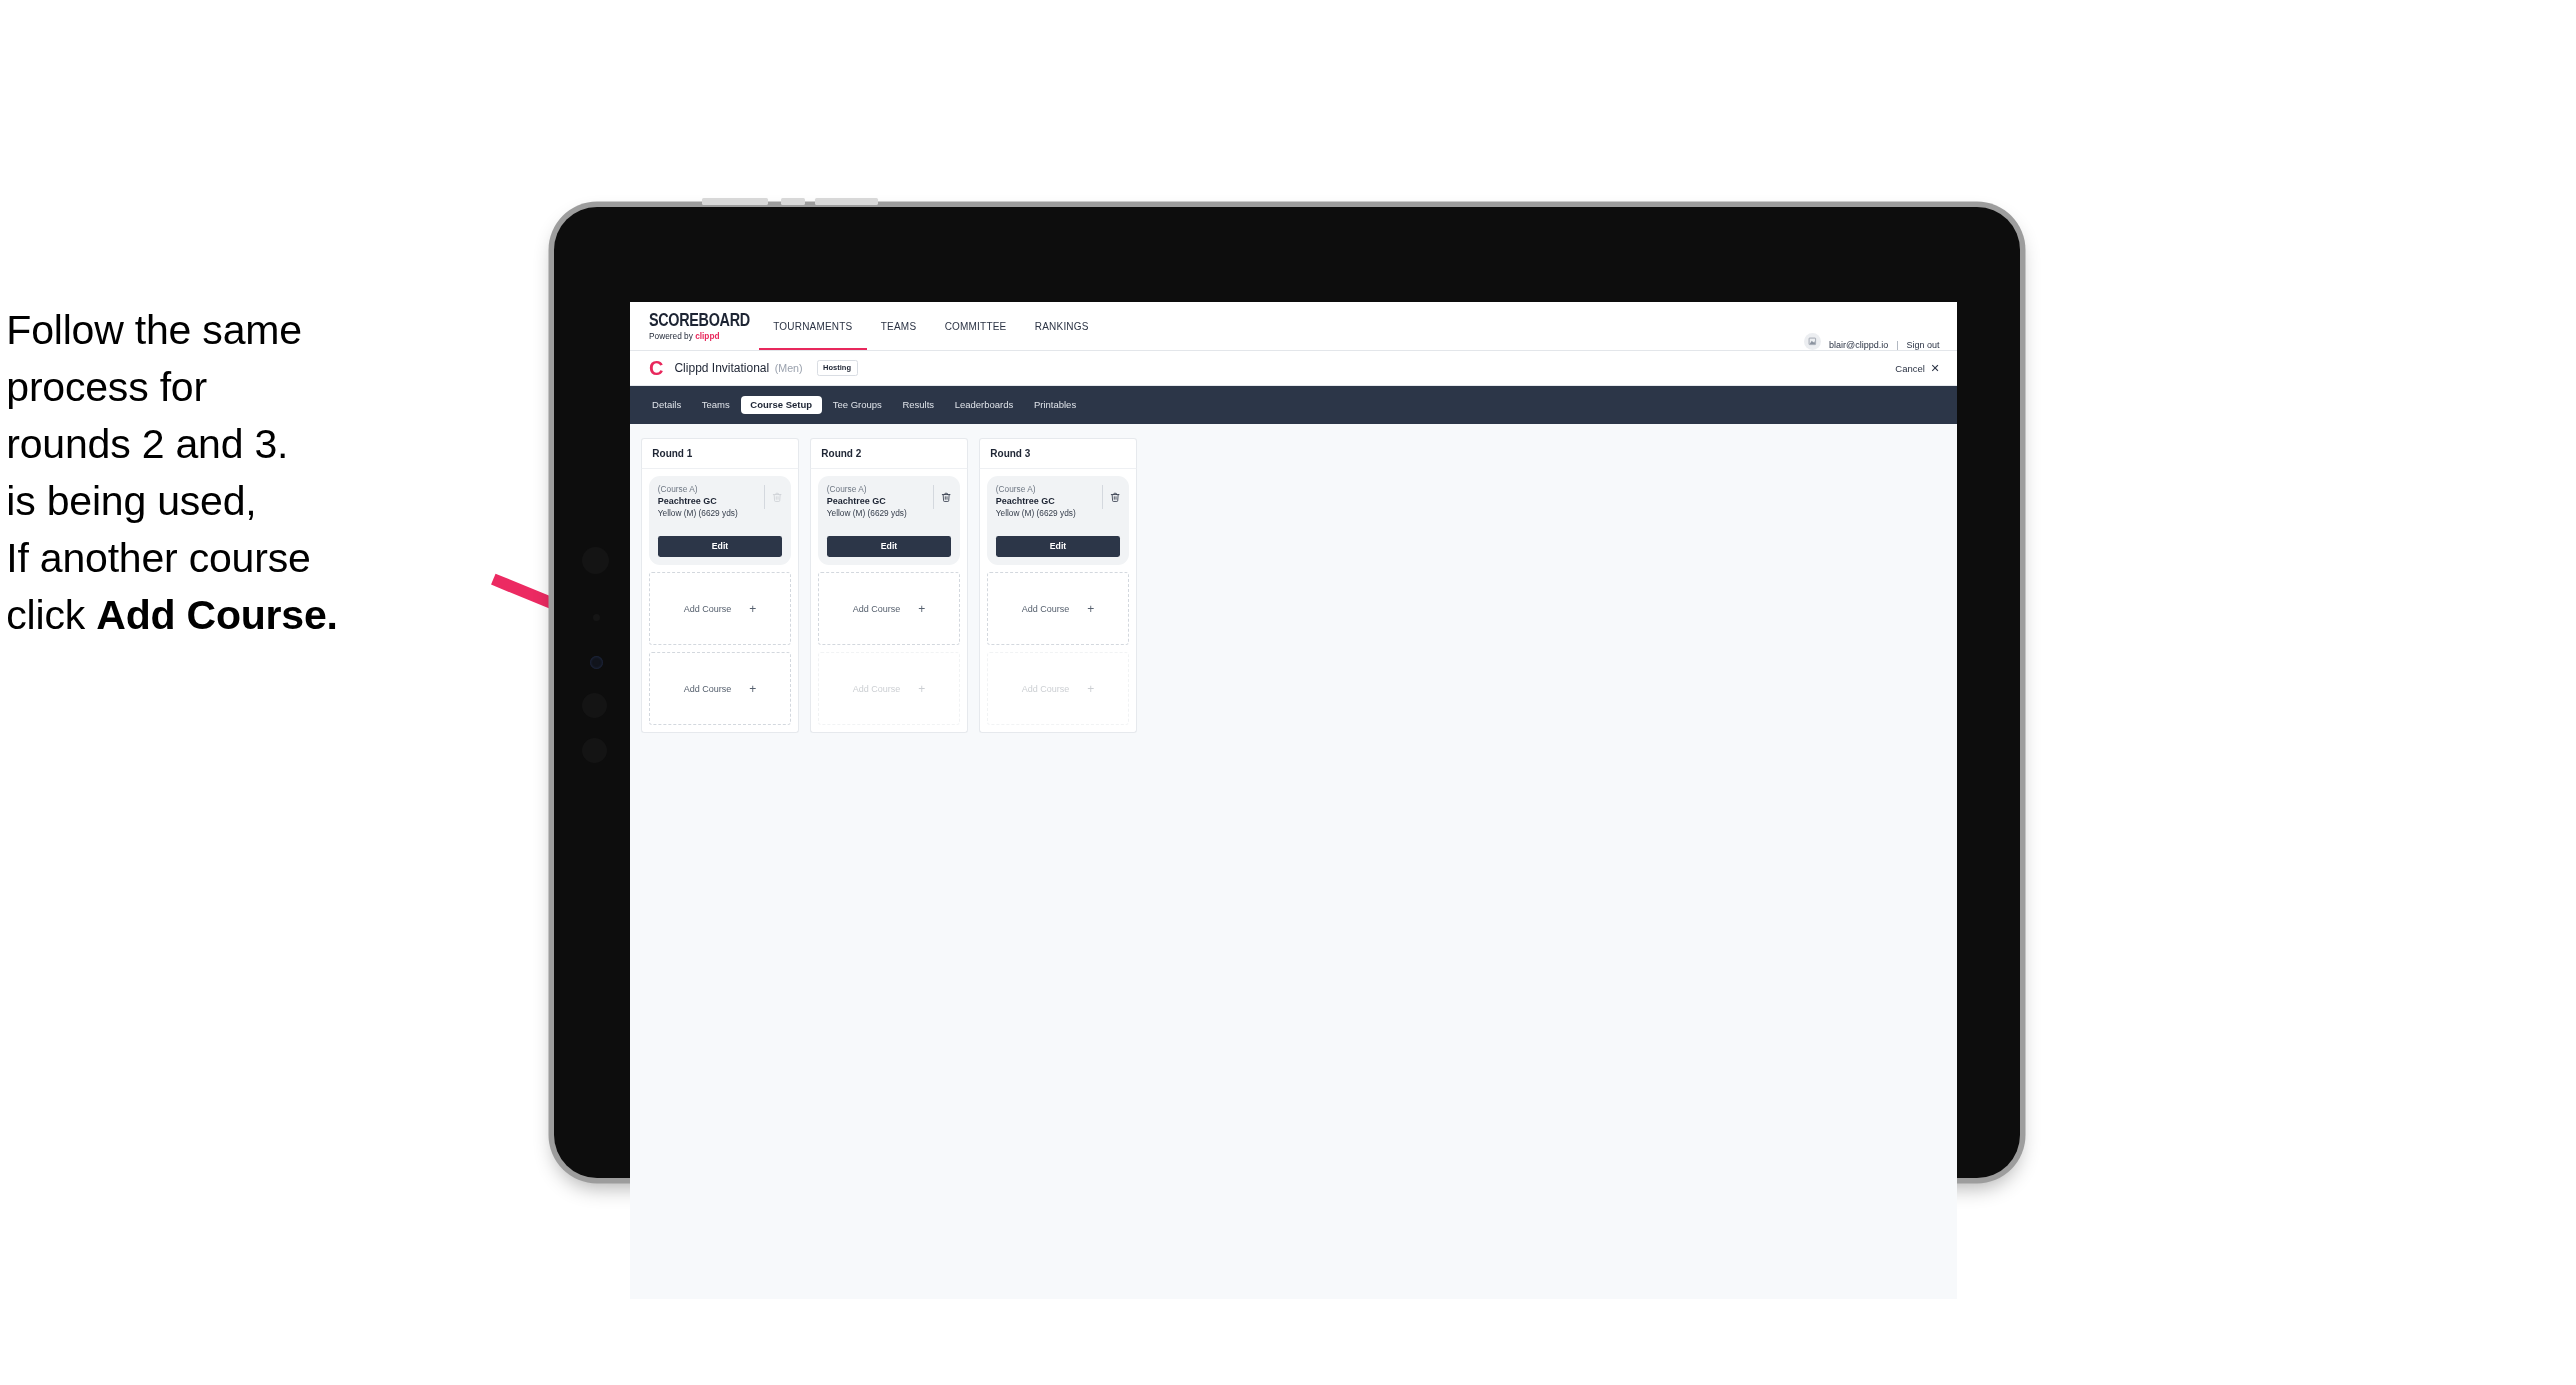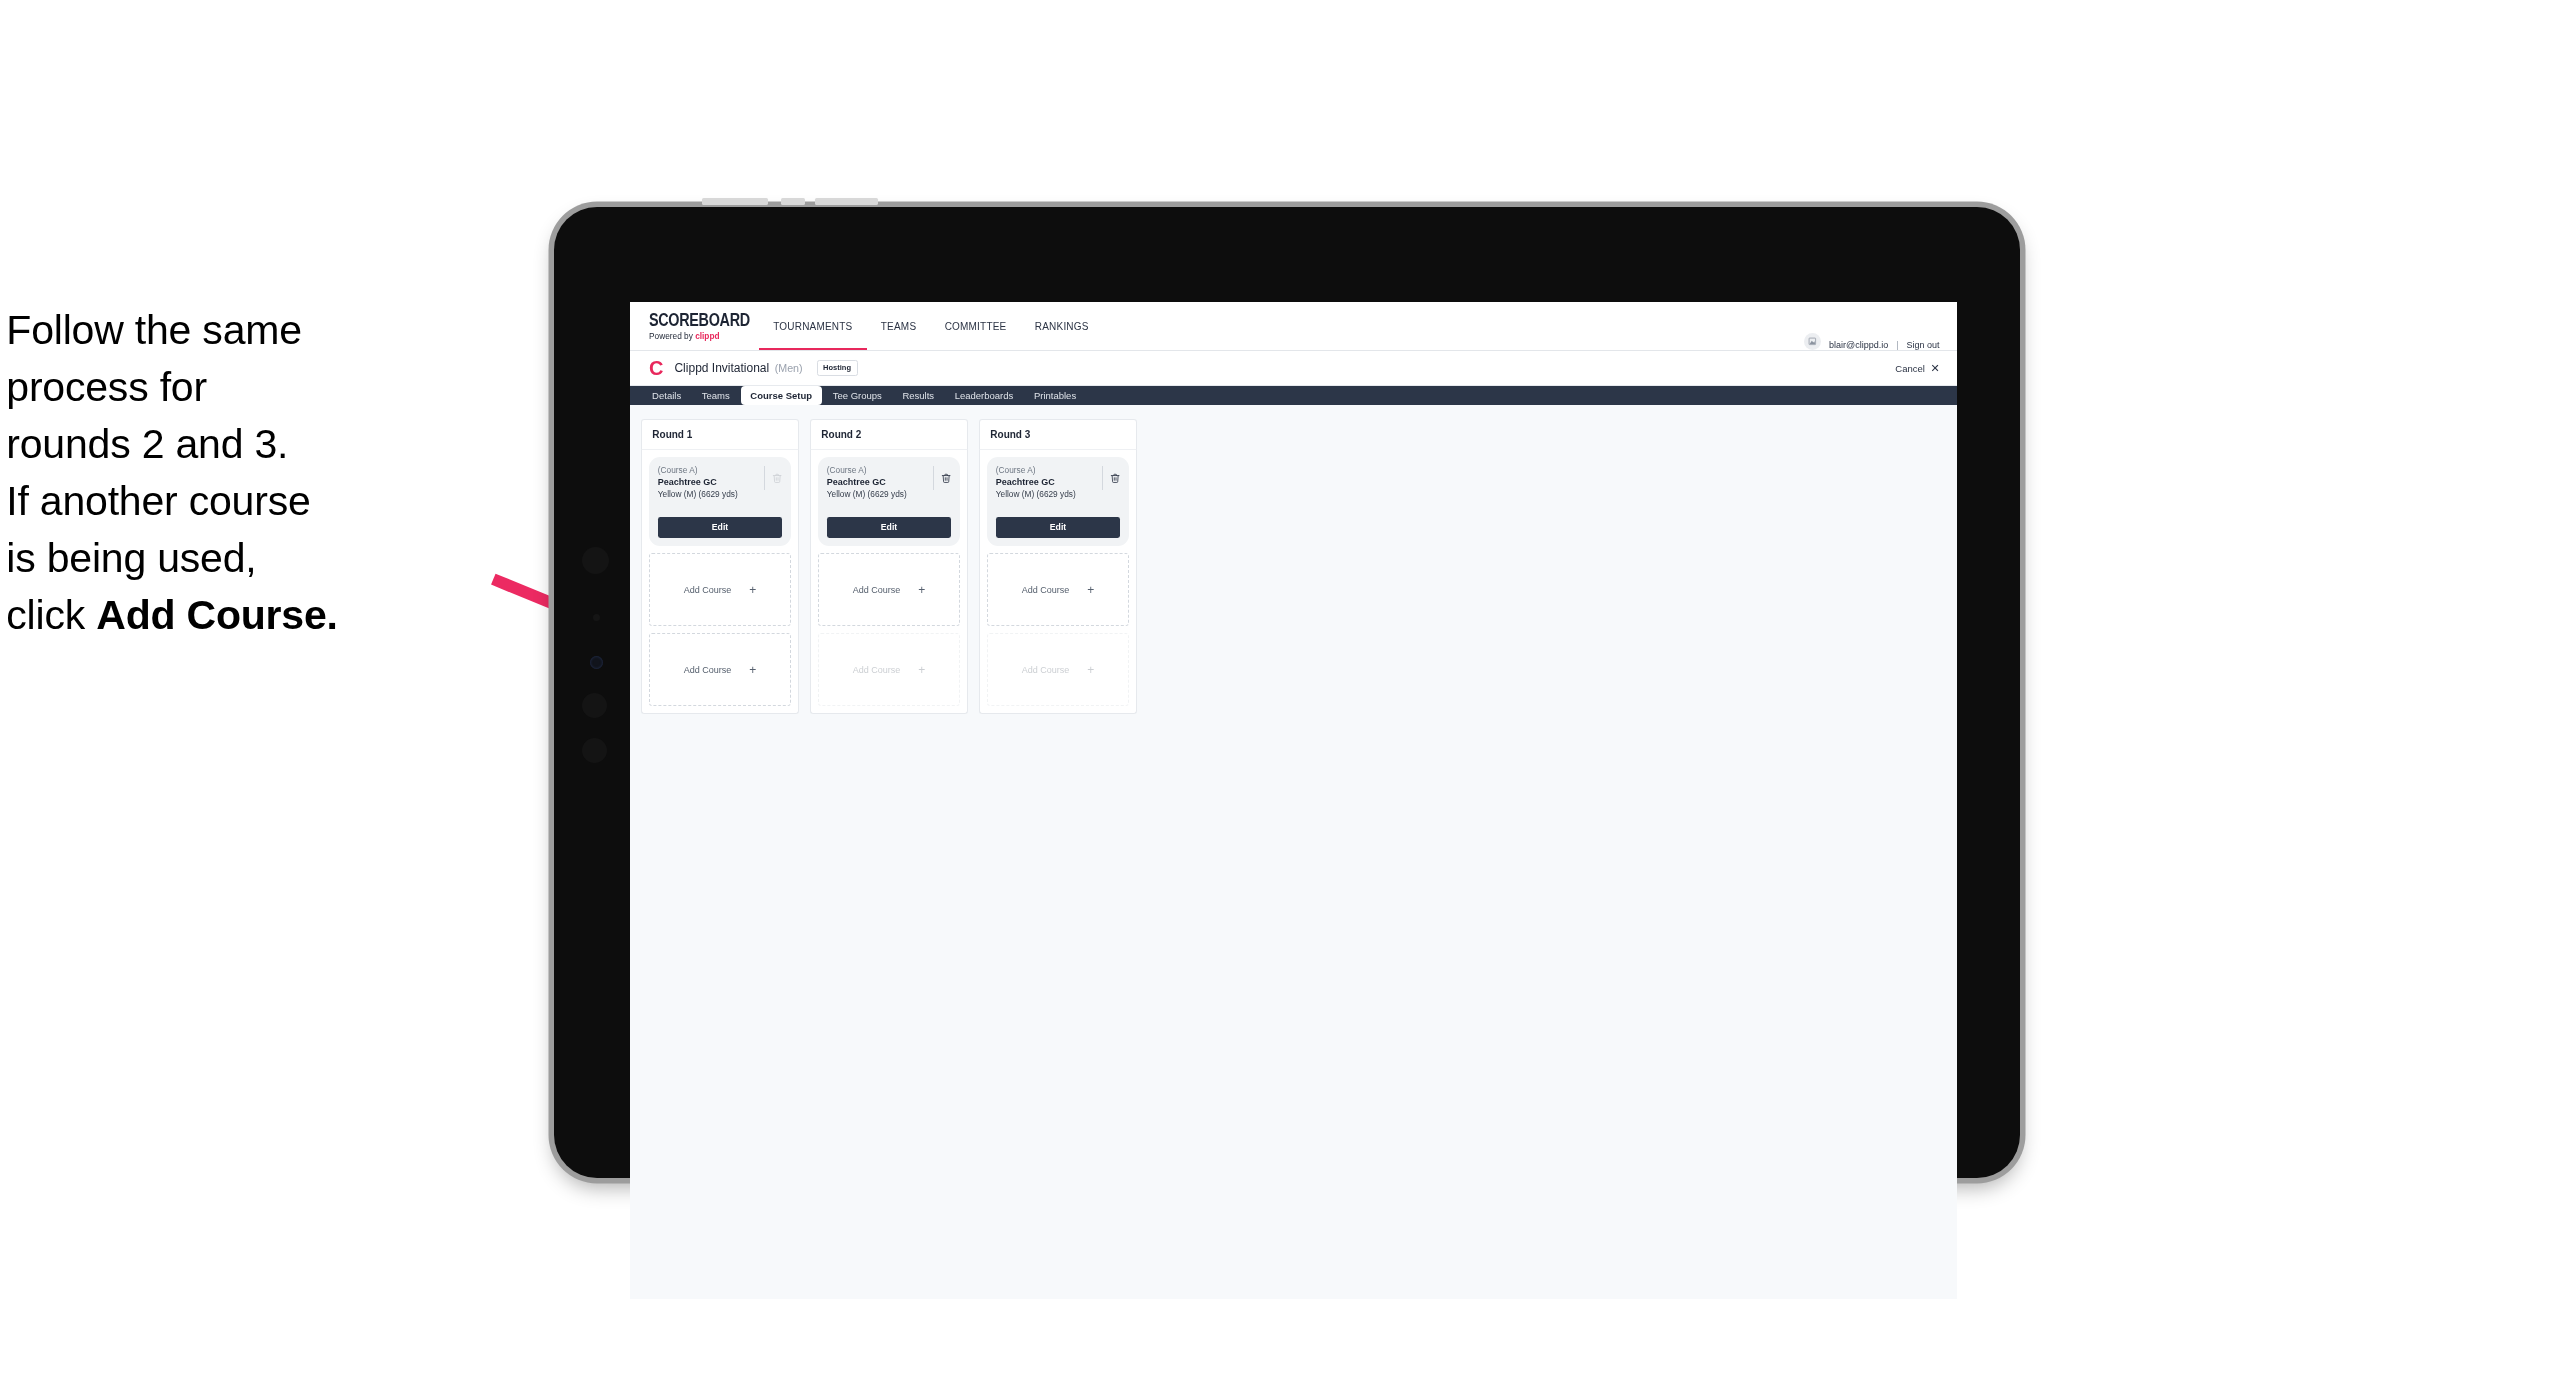--- a/index.html
+++ b/index.html
@@ -106,21 +106,21 @@
     margin-left: 14px; font-size: 7.5px; font-weight: 700; color: #1d2433;
     border: 0.8px solid #d9dde3; border-radius: 2.4px; padding: 3.2px 5.5px; line-height: 1;
     background: #fff;
   }
   #cancelwrap { margin-left: auto; display: flex; align-items: center; gap: 5.5px; cursor: pointer; }
   #canceltxt { font-size: 9.5px; color: #2b3344; }
   #cancelx { font-size: 11px; color: #2b3344; line-height: 1; }
 
   
   #tabbar {
-    height: 19px; background: #2c3648;
+    height: 38px; background: #2c3648;
     display: flex; align-items: center; padding-left: 12.6px; gap: 1.6px;
   }
   .tab {
     font-size: 9.5px; color: #dfe3e9; padding: 4.7px 9.5px; border-radius: 4px;
     cursor: pointer; line-height: 1;
   }
   .tab.active { background: #ffffff; color: #1d2433; font-weight: 600; }
 
   
   #rounds { display: flex; padding: 14.2px 0 0 11px; gap: 11px; align-items: flex-start; }
@@ -160,22 +160,22 @@
 </style>
 </head>
 <body>
 
 <div id="stage">
 
   <div id="caption">
     <span class="ln">Follow the same</span>
     <span class="ln">process for</span>
     <span class="ln">rounds 2 and 3.</span>
+    <span class="ln">is being used,</span>
     <span class="ln">If another course</span>
-    <span class="ln">is being used,</span>
     <span class="ln"><span>click </span><span class="strong">Add Course.</span></span>
   </div>
 
   <svg id="arrow" viewBox="0 0 460 240">
     <line x1="65" y1="53" x2="355" y2="172" stroke="#ec2a62" stroke-width="15" stroke-linecap="butt"></line>
     <polygon points="415,180 296,149 327,245" fill="#ec2a62"></polygon>
   </svg>
 
   <div id="tablet">
     <div class="edge-btn" style="left:148px;width:66px;"></div>

